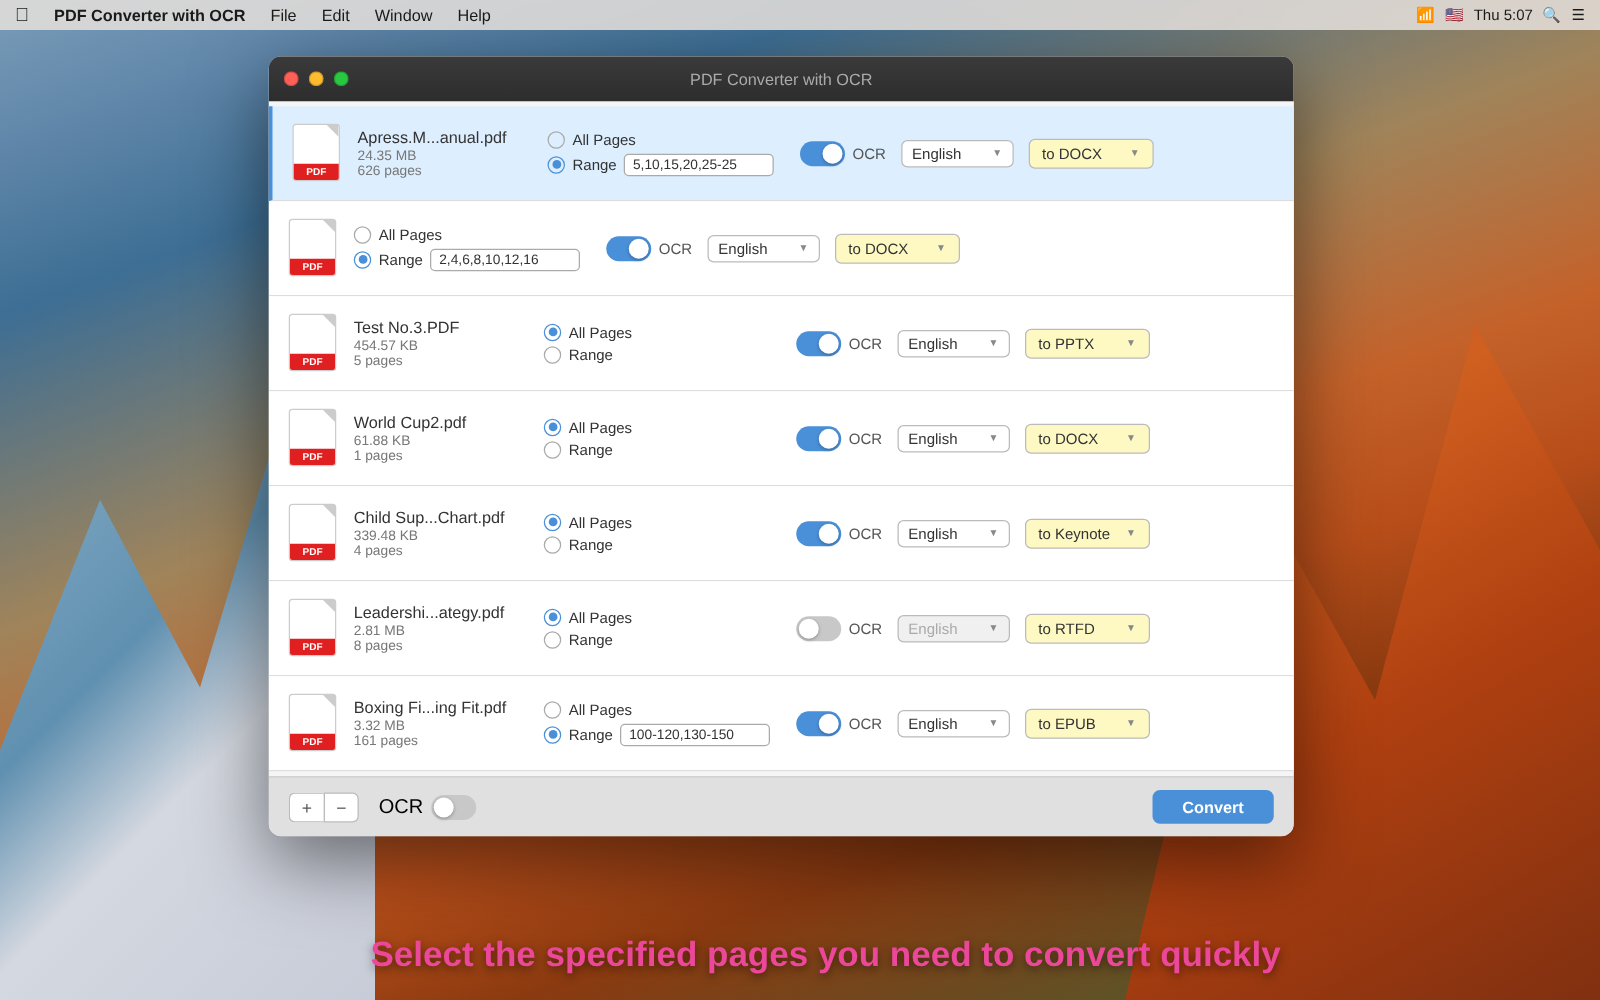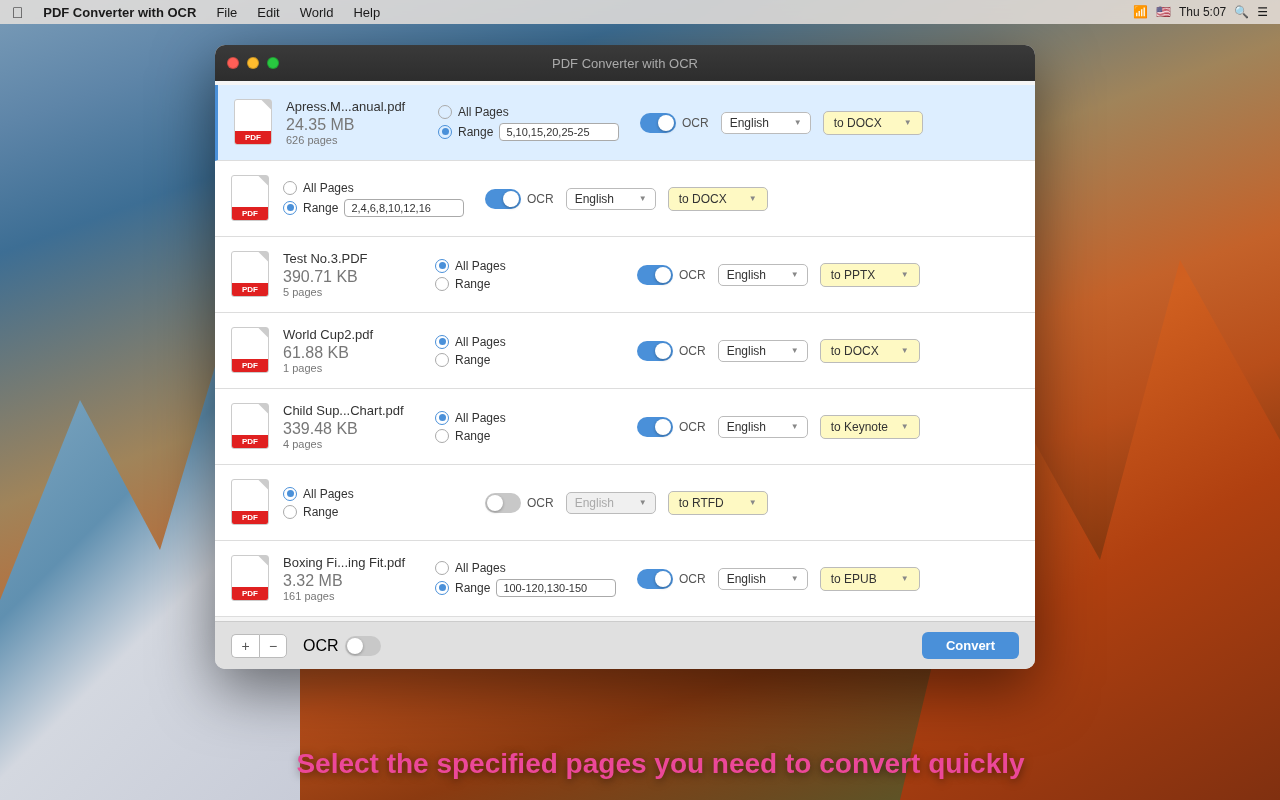--- a/index.html
+++ b/index.html
@@ -208,21 +208,21 @@
       margin-right: 12px;
     }
 
     .file-name {
       font-size: 13px;
       font-weight: 500;
       color: #333;
     }
 
     .file-size {
-      font-size: 16px;
+      font-size: 11px;
       color: #777;
       margin-top: 2px;
     }
 
     .file-pages {
       font-size: 11px;
       color: #777;
     }
 
     .page-options {
@@ -437,21 +437,21 @@
 <div class="desktop-bg"></div>
 <div class="mountain-left"></div>
 <div class="mountain-right"></div>
 
 <div class="menubar">
   <span class="menubar-apple"></span>
   <div class="menubar-items">
     <span class="menubar-item app-name">PDF Converter with OCR</span>
     <span class="menubar-item">File</span>
     <span class="menubar-item">Edit</span>
-    <span class="menubar-item">World</span>
+    <span class="menubar-item">Window</span>
     <span class="menubar-item">Help</span>
   </div>
   <div class="menubar-right">
     <span>📶</span>
     <span>🇺🇸</span>
     <span>Thu 5:07</span>
     <span>🔍</span>
     <span>☰</span>
   </div>
 </div>
@@ -541,21 +541,21 @@
   </div>
       <div class="file-row">
     <div class="file-icon">
       <div class="file-icon-bg">
         <div class="file-icon-fold"></div>
         <div class="file-icon-label">PDF</div>
       </div>
     </div>
     <div class="file-info">
       <div class="file-name">Test No.3.PDF</div>
-      <div class="file-size">390.71 KB</div>
+      <div class="file-size">454.57 KB</div>
       <div class="file-pages">5 pages</div>
     </div>
     <div class="page-options">
       <div class="radio-row">
         <div class="radio-btn selected"></div>
         <span class="radio-label">All Pages</span>
       </div>
       <div class="radio-row">
         <div class="radio-btn "></div>
         <span class="radio-label">Range</span>
@@ -653,20 +653,25 @@
       <span class="dropdown-arrow">▼</span>
     </div>
   </div>
       <div class="file-row">
     <div class="file-icon">
       <div class="file-icon-bg">
         <div class="file-icon-fold"></div>
         <div class="file-icon-label">PDF</div>
       </div>
     </div>
+    <div class="file-info">
+      <div class="file-name">Leadershi...ategy.pdf</div>
+      <div class="file-size">2.81 MB</div>
+      <div class="file-pages">8 pages</div>
+    </div>
     <div class="page-options">
       <div class="radio-row">
         <div class="radio-btn selected"></div>
         <span class="radio-label">All Pages</span>
       </div>
       <div class="radio-row">
         <div class="radio-btn "></div>
         <span class="radio-label">Range</span>
 
       </div>

